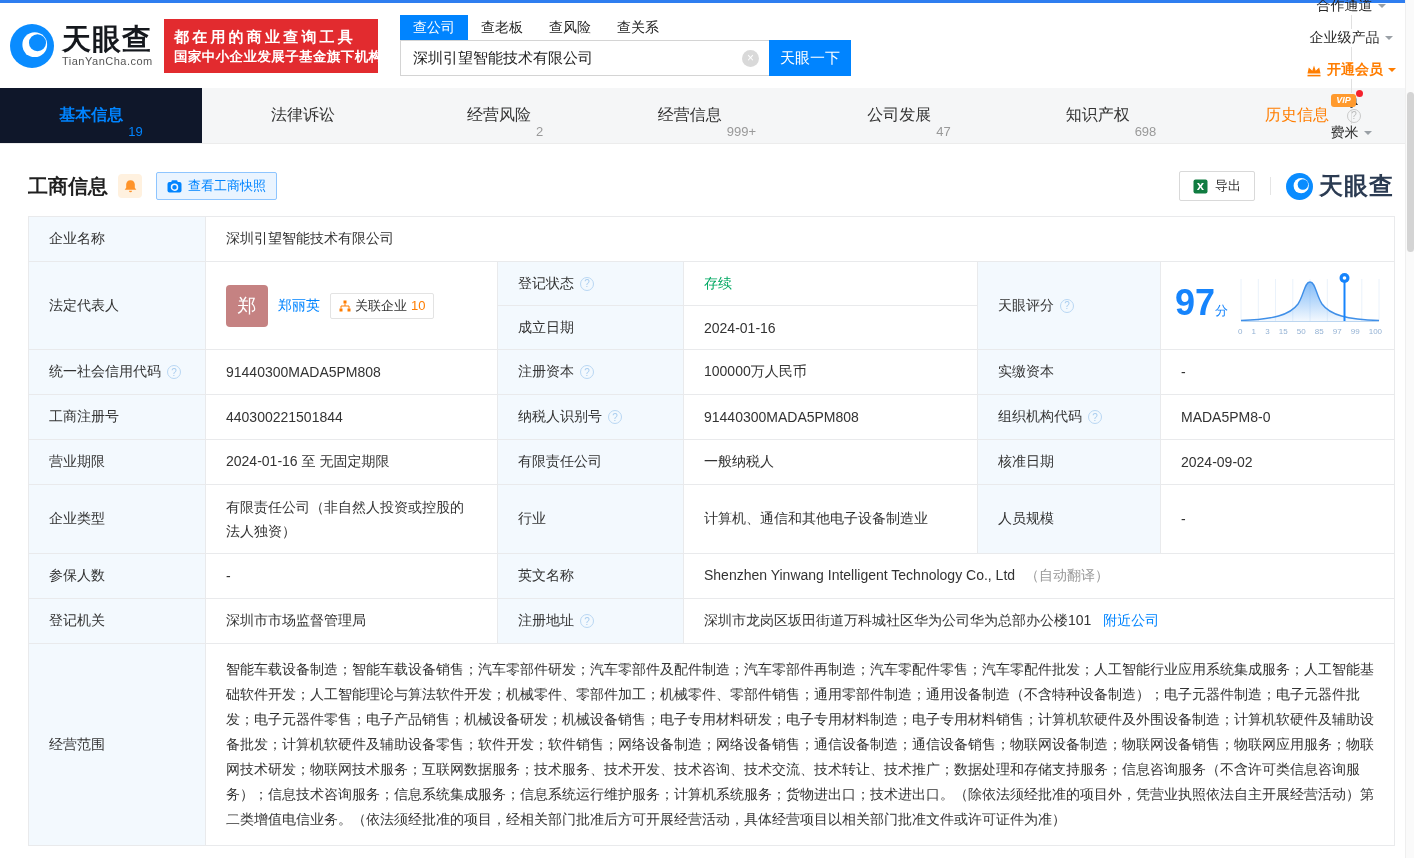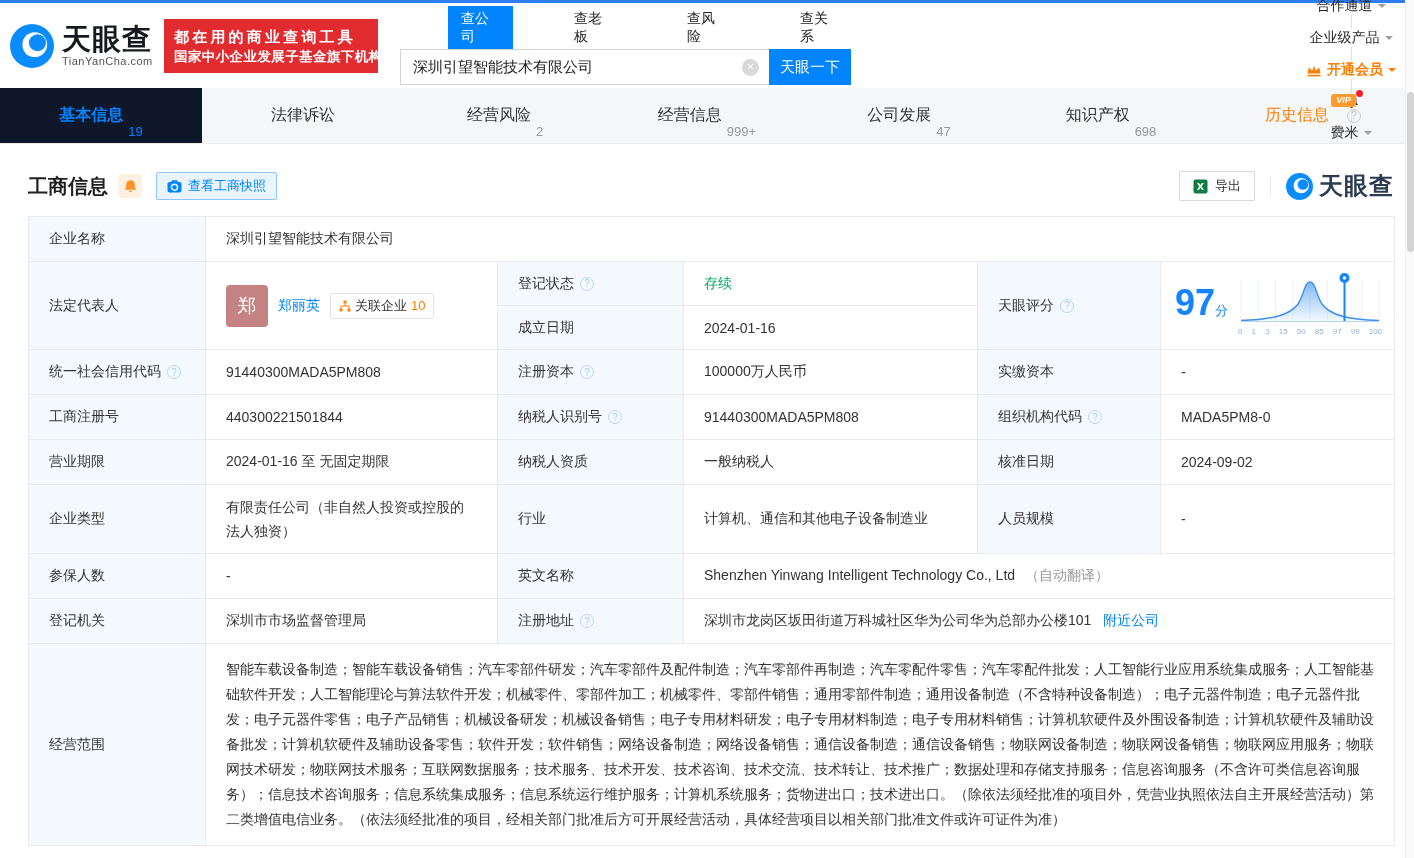--- a/index.html
+++ b/index.html
@@ -13,21 +13,21 @@
   
   .header { height:85px; display:flex; align-items:center; padding:0 18px 0 10px; background:#fff; }
   .logo { display:flex; align-items:center; gap:8px; width:152px; cursor:pointer; }
   .logo-cn { font-size:29px; font-weight:bold; color:#15181d; line-height:30px; letter-spacing:1px; }
   .logo-en { font-size:11px; color:#555; letter-spacing:.5px; margin-top:1px; }
   .promo { width:214px; background:#e22b2f; color:#fff; padding:7px 10px; margin-left:2px; }
   .promo-l1 { font-size:15px; font-weight:bold; letter-spacing:3.2px; line-height:21px; white-space:nowrap; }
   .promo-l2 { font-size:13.5px; font-weight:bold; letter-spacing:.4px; line-height:19px; white-space:nowrap; }
   .searchbox { margin-left:22px; width:452px; }
   .search-tabs { display:flex; }
-  .st { padding:4px 13px 3px; font-size:14px; color:#222; cursor:pointer;margin-left:48px; }
+  .st { padding:4px 13px 3px; font-size:14px; color:#222; cursor:pointer; }
   .st.active { background:#0084ff; color:#fff; }
   .search-row { display:flex; }
   .input-wrap { position:relative; width:369px; height:36px; border:1px solid #d4d4d4; border-right:none; display:flex; align-items:center; background:#fff; }
   .input-wrap input { width:100%; border:none; outline:none; font-size:15px; padding:0 36px 0 12px; color:#222; background:transparent; font-family:inherit; }
   .clear { position:absolute; right:10px; top:9px; width:17px; height:17px; border-radius:50%; background:#d9d9d9; color:#fff; font-size:12px; line-height:17px; text-align:center; cursor:pointer; }
   .search-btn { width:82px; height:36px; background:#0084ff; color:#fff; font-size:15px; border:none; cursor:pointer; font-family:inherit; }
   .top-nav { margin-left:auto; display:flex; align-items:center; font-size:14px; color:#262626; margin-top:16px; white-space:nowrap;flex-direction:column; }
   .nav-item { display:inline-flex; align-items:center; gap:5px; cursor:pointer; }
   .caret { width:0; height:0; border:4px solid transparent; border-top-color:#9aa0a6; margin-top:4px; display:inline-block; }
   .caret.orange { border-top-color:#ff7d00; }
@@ -358,21 +358,21 @@
         <div class="lblrow">
               <span>组织机构代码</span>
               <span class="q">?</span>
             </div>
       </td>
       <td><span>MADA5PM8-0</span></td>
     </tr>
     <tr style="height:45px">
       <td class="lbl"><span>营业期限</span></td>
       <td><span>2024-01-16 至 无固定期限</span></td>
-      <td class="lbl"><span>纳税人资质</span></td>
+      <td class="lbl"><span>有限责任公司</span></td>
       <td><span>一般纳税人</span></td>
       <td class="lbl"><span>核准日期</span></td>
       <td><span>2024-09-02</span></td>
     </tr>
     <tr style="height:67px">
       <td class="lbl"><span>企业类型</span></td>
       <td class="type-cell"><span>有限责任公司（非自然人投资或控股的法人独资）</span></td>
       <td class="lbl"><span>行业</span></td>
       <td><span>计算机、通信和其他电子设备制造业</span></td>
       <td class="lbl"><span>人员规模</span></td>

